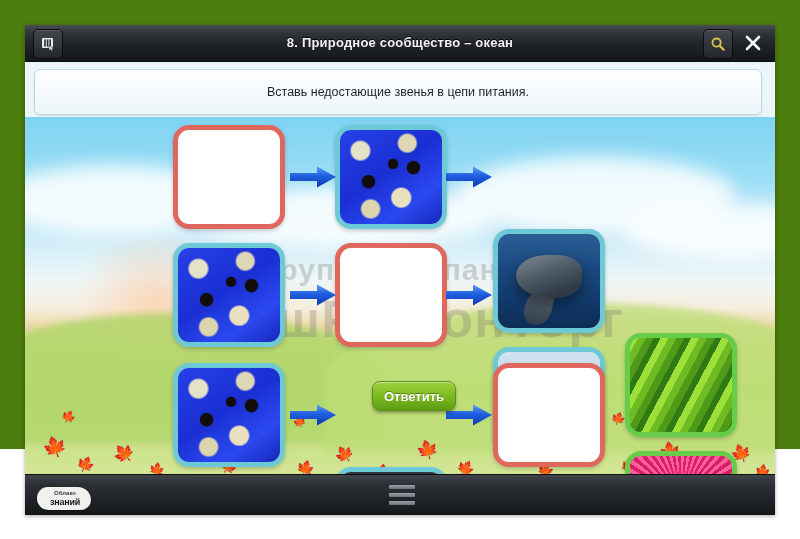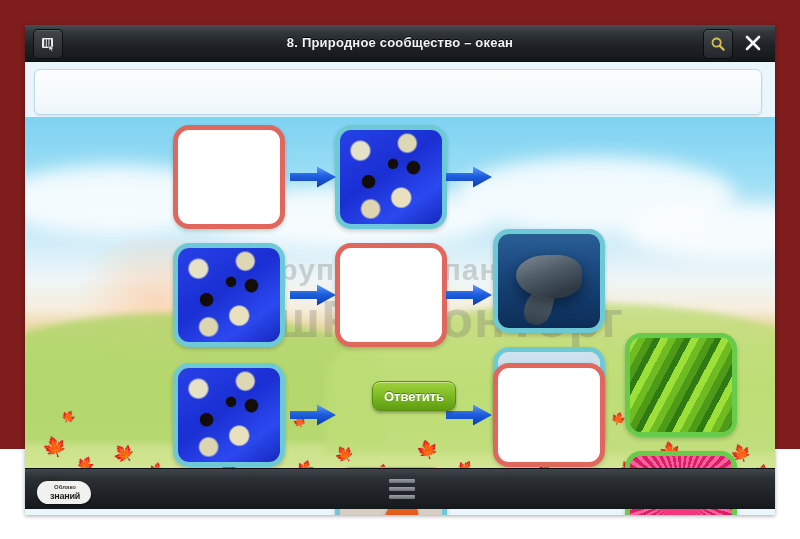--- a/index.html
+++ b/index.html
@@ -1,18 +1,18 @@
 <!DOCTYPE html>
 <html lang="ru"><head>
 <meta charset="utf-8">
 <style>
   html,body{margin:0;padding:0;background:#fff;}
   body{width:800px;height:539px;font-family:"Liberation Sans","DejaVu Sans",sans-serif;overflow:hidden;}
 
-  #app{position:relative;width:800px;height:449px;background:#7f1d1d;}
+  #app{position:relative;width:800px;height:449px;background:#4d7c0f;}
 
   
   .window{position:absolute;left:25px;top:25px;width:750px;height:490px;
           background:#eaf6fb;overflow:hidden;
           box-shadow:0 1px 4px rgba(0,0,0,.35);}
 
   
   .titlebar{position:relative;height:36px;width:100%;
             background:linear-gradient(180deg,#4a4f55 0%,#33383d 18%,#1f2327 55%,#14171a 100%);
             border-bottom:1px solid #0b0d0f;}
@@ -134,21 +134,21 @@
   .arrow.a1{left:264px;} .arrow.a2{left:420px;}
 
   
   .answer{position:absolute;left:347px;top:356px;width:82px;height:28px;border-radius:8px;
           background:linear-gradient(180deg,#9fd23d 0%,#7ebb22 48%,#5f9c12 100%);
           border:1px solid #5a8f15;box-shadow:0 2px 3px rgba(0,0,0,.3),inset 0 1px 0 rgba(255,255,255,.45);
           color:#fff;font-size:13px;font-weight:bold;text-shadow:0 -1px 0 rgba(0,0,0,.35);
           display:flex;align-items:center;justify-content:center;cursor:pointer;}
 
   
-  .bottombar{position:absolute;left:0;bottom:6px;width:750px;height:40px;
+  .bottombar{position:absolute;left:0;bottom:0;width:750px;height:40px;
              background:linear-gradient(180deg,#40464c 0%,#2c3136 22%,#1d2125 70%,#15181b 100%);
              border-top:1px solid #0a0c0e;padding-left:11px;}
   .logo{position:absolute;left:8px;top:3px;width:62px;height:34px;cursor:pointer;}
   .logo-cloud{position:absolute;left:4px;top:9px;width:54px;height:23px;background:#f1f1ef;
               border-radius:13px 16px 12px 14px;box-shadow:0 1px 2px rgba(0,0,0,.5);}
   .logo-cap{position:absolute;left:6px;top:1px;width:22px;height:10px;}
   .logo-t1{position:absolute;left:10px;top:12px;width:44px;text-align:center;
            font-size:6px;color:#3b3b3b;font-weight:bold;}
   .logo-t2{position:absolute;left:6px;top:19px;width:52px;text-align:center;
            font-size:9px;color:#1c1c1c;font-weight:bold;letter-spacing:-.2px;}
@@ -182,20 +182,21 @@
       </div>
       <div class="tb-btn tb-close">
         <svg width="20" height="20" viewBox="0 0 20 20" aria-hidden="true">
           <line x1="4" y1="4" x2="16" y2="16" stroke="#f4f6f8" stroke-width="2.6" stroke-linecap="round"></line>
           <line x1="16" y1="4" x2="4" y2="16" stroke="#f4f6f8" stroke-width="2.6" stroke-linecap="round"></line>
         </svg>
       </div>
     </div>
 
     <div class="banner">
+      <div class="banner-line">Вставь недостающие звенья в цепи питания.</div>
     </div>
 
     <div class="scene">
       <div class="sunhaze"></div>
       <div class="cloud c1"></div>
       <div class="cloud c2"></div>
       <div class="cloud c3"></div>
       <div class="cloud c4"></div>
       <div class="hill h1"></div>
       <div class="hill h2"></div>

